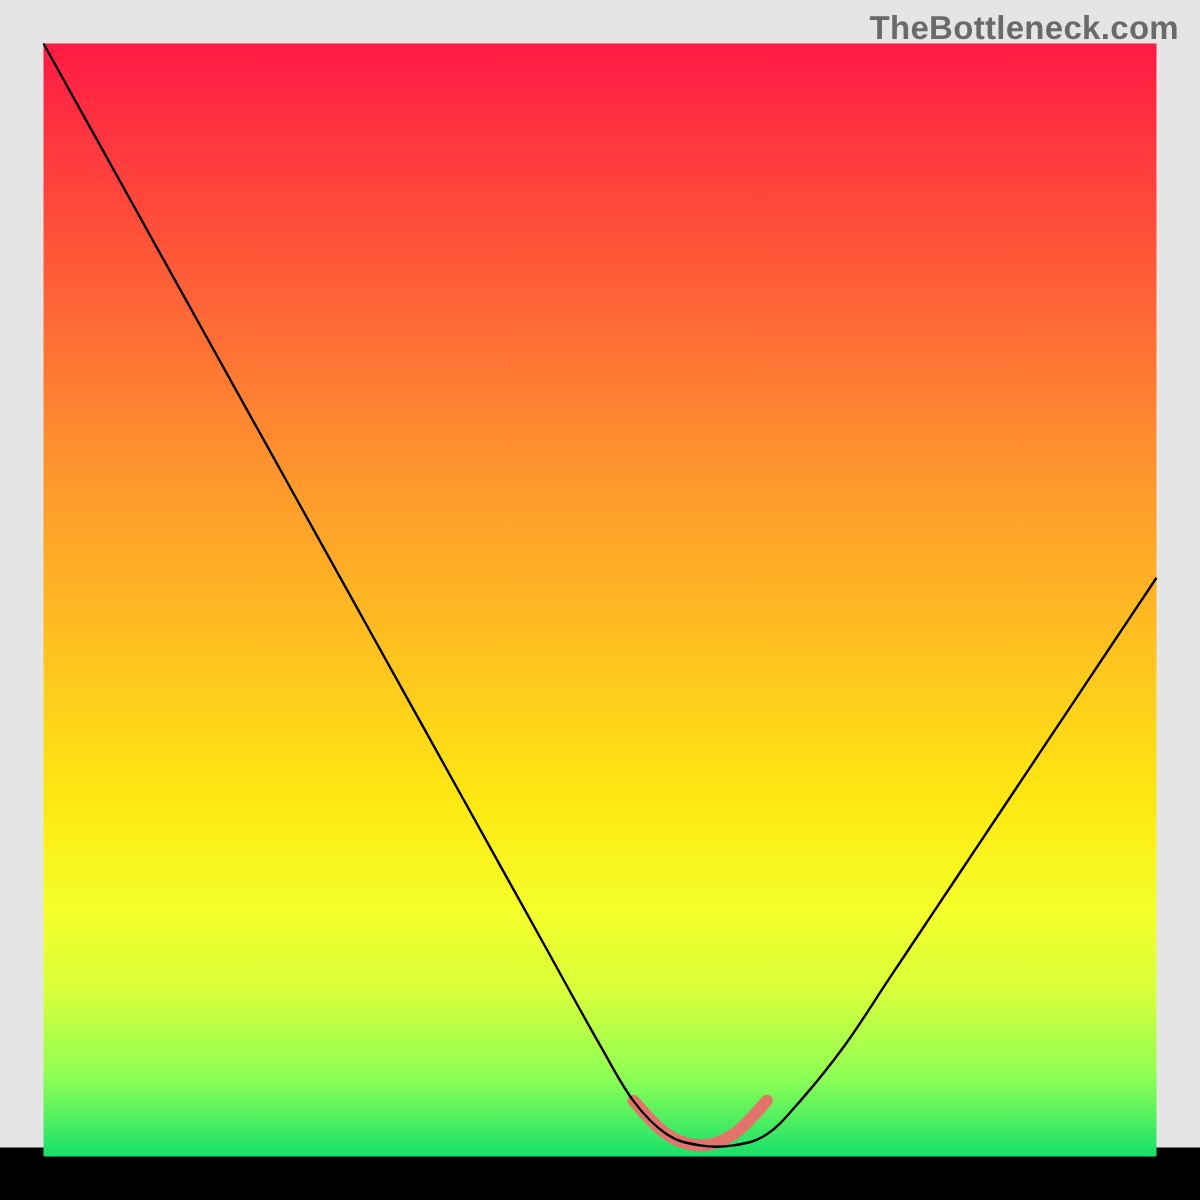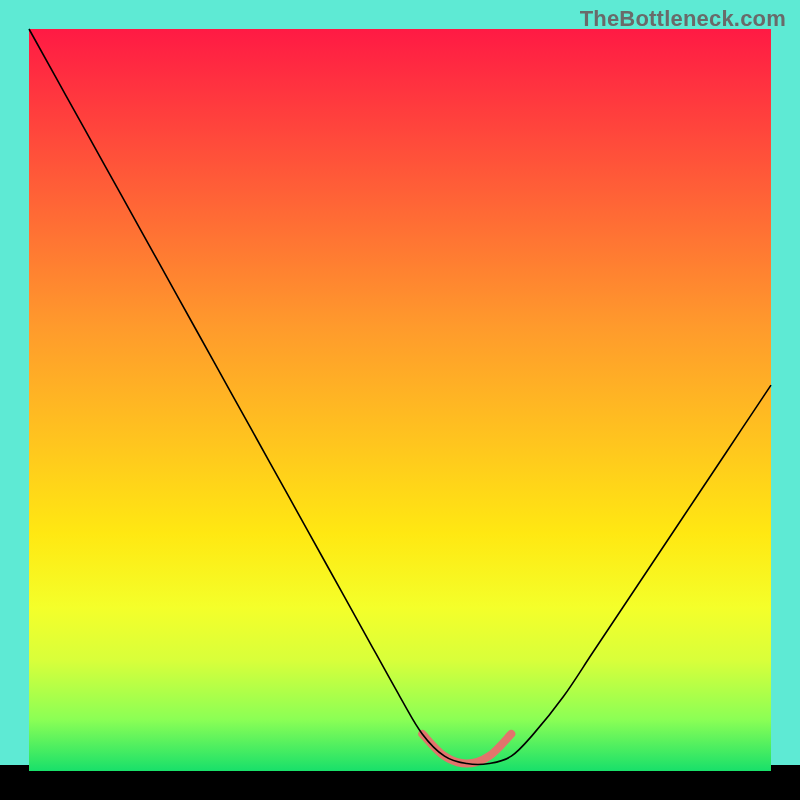--- a/index.html
+++ b/index.html
@@ -10,21 +10,21 @@
     background: #000;
     overflow: hidden;
     font-family: Arial, Helvetica, sans-serif;
   }
   .frame {
     position: absolute;
     left: 0;
     top: 0;
     width: 800px;
     height: 765px;
-    background: #5eead4;
+    background: #e5e5e5;
   }
   .plot {
     position: absolute;
     left: 29px;
     top: 29px;
     width: 742px;
     height: 742px;
     
     background: linear-gradient(to bottom,
       #ff1a44 0%,

